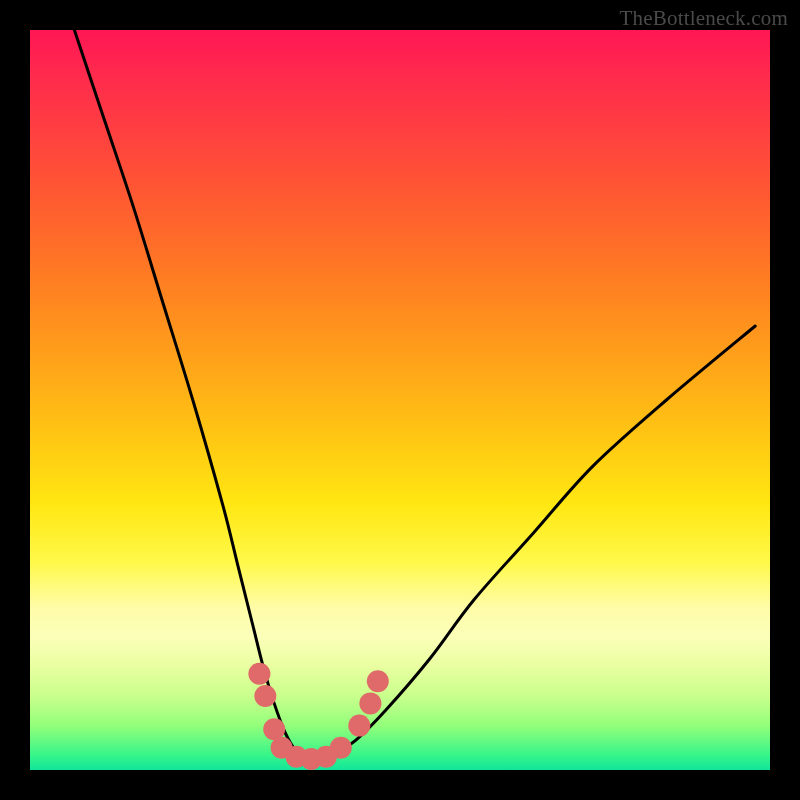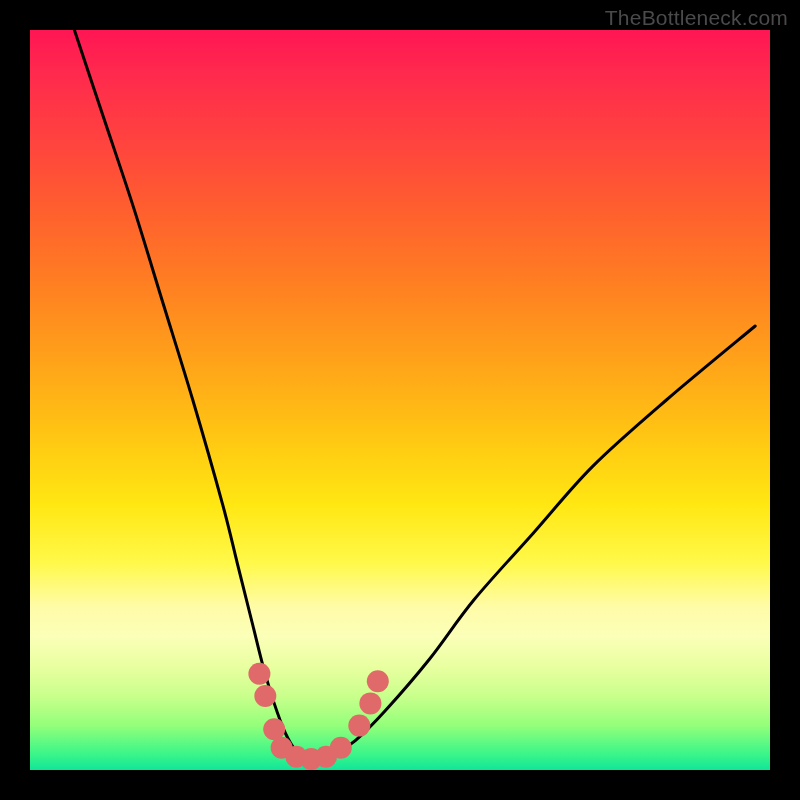--- a/index.html
+++ b/index.html
@@ -11,20 +11,21 @@
     background: #000;
     font-family: Arial, Helvetica, sans-serif;
   }
   .frame {
     position: absolute;
     top: 0;
     left: 0;
     width: 800px;
     height: 792px;
     background: #000;
+    font-family: Liberation Serif, serif;
   }
   .plot-area {
     position: absolute;
     top: 30px;
     left: 30px;
     width: 740px;
     height: 740px;
     
     background: linear-gradient(
       to bottom,

